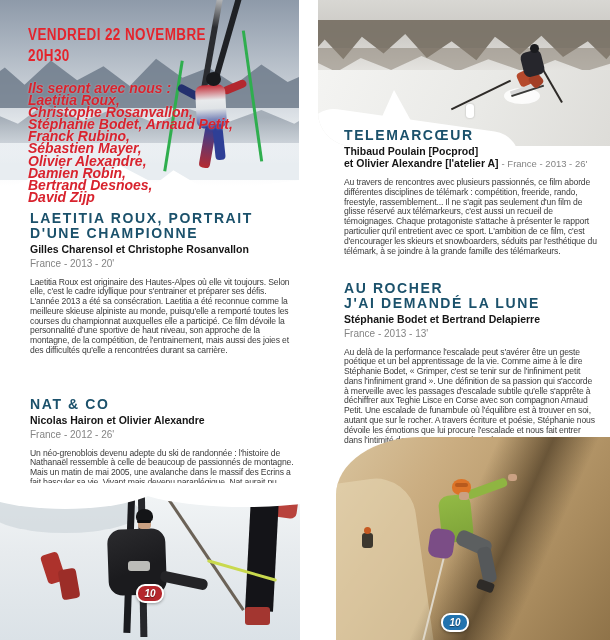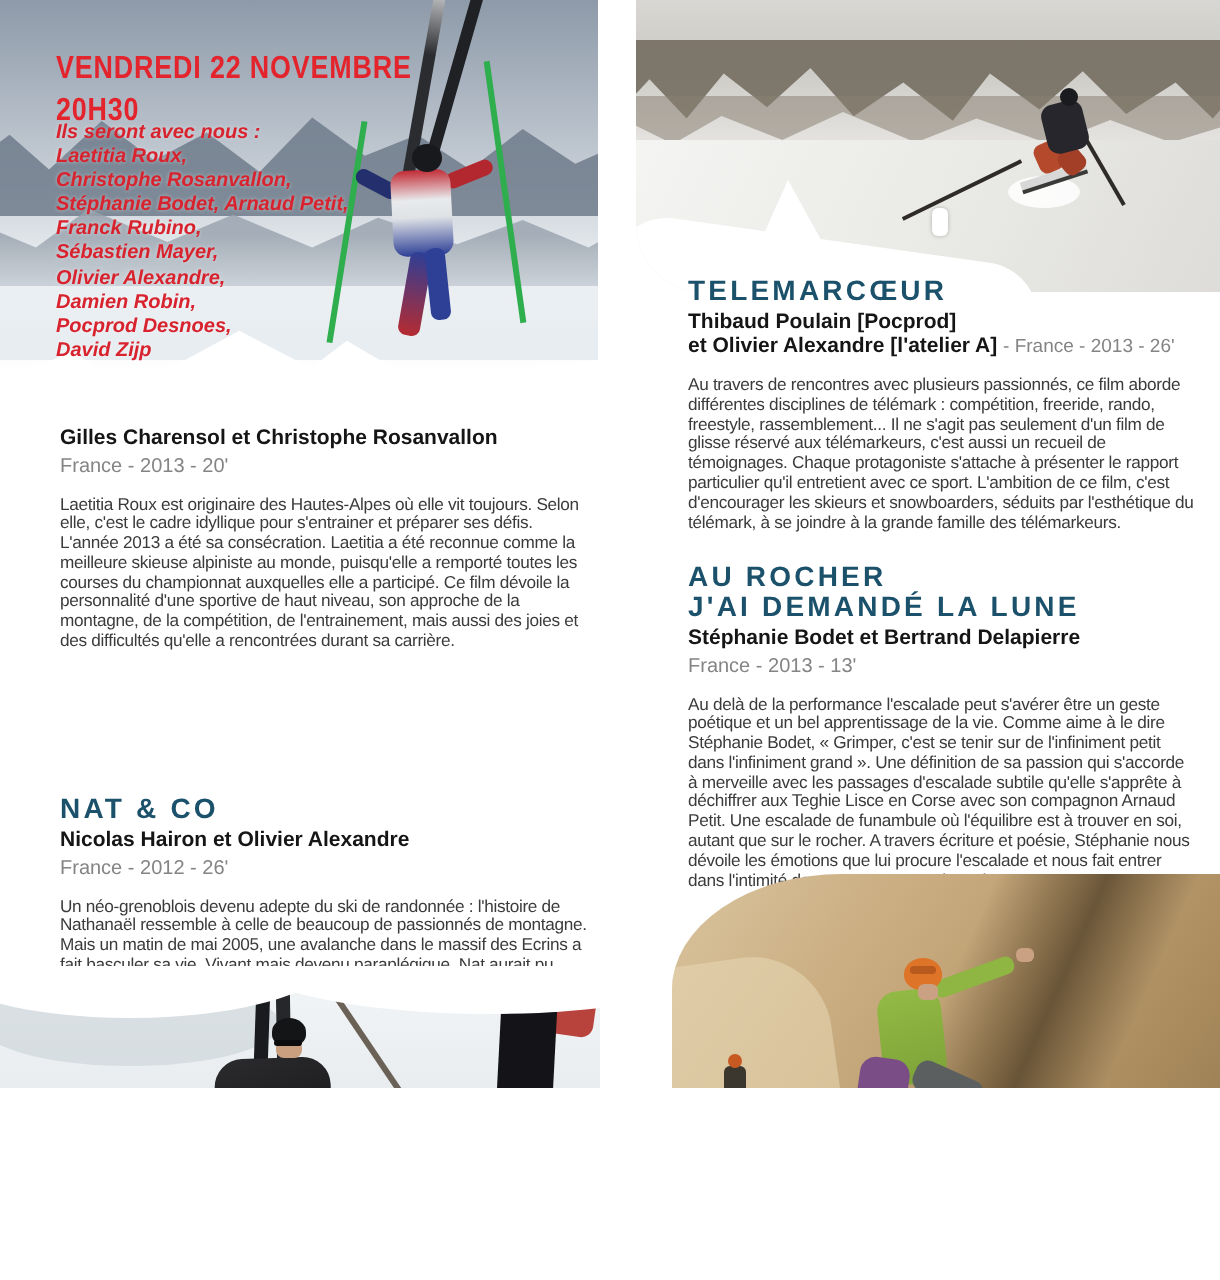--- a/index.html
+++ b/index.html
@@ -1,16 +1,16 @@
 <!DOCTYPE html>
 <html><head>
 <meta charset="utf-8">
 <style>
   html,body{margin:0;padding:0;background:#ffffff;}
-  #spread{position:relative;width:610px;height:544px;background:#ffffff;overflow:hidden;
+  #spread{position:relative;width:610px;height:640px;background:#ffffff;overflow:hidden;
           font-family:"Liberation Sans", sans-serif;}
   .photo{position:absolute;overflow:hidden;}
 
   
   #photo-tl{left:0;top:0;width:299px;height:207px;
     background:linear-gradient(180deg,#8e9aa9 0%,#a8b2be 20%,#c6cdd5 42%,#e9edf0 64%,#ffffff 90%);}
   .ridge{position:absolute;width:110%;left:-5%;}
   #tl-ridge1{top:50px;height:58px;background:#6f7b8b;opacity:.85;
     clip-path:polygon(0 55%,6% 30%,12% 60%,20% 18%,28% 52%,36% 28%,44% 62%,52% 15%,60% 48%,68% 30%,76% 60%,84% 25%,92% 55%,100% 35%,100% 100%,0 100%);}
   #tl-ridge2{top:88px;height:55px;background:#97a1ad;opacity:.8;
@@ -31,22 +31,22 @@
   .tl-arm-r{position:absolute;left:72px;top:83px;width:25px;height:8px;background:#b3282f;border-radius:4px;transform:rotate(-22deg);}
   .tl-leg1{position:absolute;left:52px;top:126px;width:11px;height:42px;border-radius:4px;transform:rotate(10deg);
     background:linear-gradient(180deg,#2e3f96,#b52b31);}
   .tl-leg2{position:absolute;left:64px;top:124px;width:10px;height:36px;border-radius:4px;background:#2e3f96;transform:rotate(-6deg);}
   .tl-pole-l{position:absolute;left:22px;top:60px;width:3px;height:112px;background:#2fae4e;transform:rotate(9deg);}
   .tl-pole-r{position:absolute;left:101px;top:30px;width:3px;height:132px;background:#2fae4e;transform:rotate(-8deg);}
 
   
   #date-block{position:absolute;left:28px;top:24px;color:#e4242c;font-weight:bold;
     font-size:16px;line-height:21px;letter-spacing:.5px;transform:scaleX(.84);transform-origin:left top;white-space:nowrap;}
-  #guest-block{position:absolute;left:28px;top:61px;color:#d8232e;font-weight:bold;font-style:italic;
-    font-size:10px;line-height:12.1px;text-shadow:0 0 2px rgba(255,255,255,.45);}
+  #guest-block{position:absolute;left:28px;top:82px;color:#d8232e;font-weight:bold;font-style:italic;
+    font-size:14px;line-height:12.1px;text-shadow:0 0 2px rgba(255,255,255,.45);}
 
   
   #photo-tr{left:318px;top:0;width:292px;height:146px;border-bottom-left-radius:34px;
     background:linear-gradient(180deg,#d8d7d3 0%,#cbc9c4 22%,#efeeeb 60%,#ededeb 100%);}
   #tr-rocks1{position:absolute;left:-3%;top:20px;width:106%;height:56px;background:#746d60;opacity:.9;
     clip-path:polygon(0 65%,5% 35%,11% 70%,17% 30%,24% 60%,31% 25%,38% 68%,46% 38%,54% 72%,60% 30%,68% 62%,75% 28%,82% 66%,90% 38%,96% 70%,100% 45%,100% 0,0 0);}
   #tr-rocks2{position:absolute;left:-2%;top:48px;width:104%;height:40px;background:#8b8274;opacity:.55;
     clip-path:polygon(0 30%,8% 60%,16% 25%,26% 55%,36% 20%,48% 58%,58% 28%,70% 60%,80% 30%,90% 58%,100% 35%,100% 0,0 0);}
   #tr-snowface{position:absolute;left:0;top:70px;width:100%;height:80px;
     background:linear-gradient(115deg,#f4f4f2 0%,#e9e9e6 55%,#dddcd8 100%);}
@@ -67,21 +67,21 @@
   
   .film{position:absolute;}
   .film-title{color:#1b516b;font-weight:bold;font-size:14px;line-height:15px;letter-spacing:1.6px;}
   .directors{color:#151515;font-weight:bold;font-size:10.5px;line-height:11.5px;margin-top:3px;}
   .meta{color:#848484;font-size:10px;line-height:11px;margin-top:2px;}
   .meta-inline{color:#848484;font-weight:normal;font-size:9.5px;}
   .synopsis{color:#3b3b3b;font-size:8.6px;line-height:9.8px;letter-spacing:-.15px;margin-top:9px;text-align:left;}
 
   #film-l1{left:30px;top:211px;width:264px;}
   #film-l2{left:30px;top:361px;width:264px;margin-top:36px;}
-  #film-r1{left:344px;top:138px;width:254px;}
+  #film-r1{left:344px;top:128px;width:254px;}
   #film-r2{left:344px;top:281px;width:254px;}
 
   
   #photo-bl{left:0;top:483px;width:300px;height:157px;
     background:linear-gradient(180deg,#f3f6f7 0%,#e7ebee 45%,#dbe2e7 100%);}
   .bl-wave1{position:absolute;left:-40px;top:-40px;width:210px;height:66px;background:#fff;border-radius:50%;}
   .bl-wave2{position:absolute;left:120px;top:-34px;width:250px;height:58px;background:#fff;border-radius:50%;}
   .bl-shadowarc{position:absolute;left:-10px;top:8px;width:150px;height:42px;background:#c6cfd6;border-radius:50%;opacity:.55;}
   .bl-ski1{position:absolute;left:126px;top:-2px;width:7px;height:152px;background:#1a1b1f;transform:rotate(2deg);}
   .bl-ski2{position:absolute;left:139px;top:-6px;width:7px;height:160px;background:#26272b;transform:rotate(-1deg);}
@@ -159,21 +159,21 @@
     </div>
     <div id="guest-block">
       <div>Ils seront avec nous :</div>
       <div>Laetitia Roux,</div>
       <div>Christophe Rosanvallon,</div>
       <div>Stéphanie Bodet, Arnaud Petit,</div>
       <div>Franck Rubino,</div>
       <div>Sébastien Mayer,</div>
       <div>Olivier Alexandre,</div>
       <div>Damien Robin,</div>
-      <div>Pocprod Desnoes,</div>
+      <div>Bertrand Desnoes,</div>
       <div>David Zijp</div>
     </div>
   </div>
 
   <div id="photo-tr" class="photo">
     <div id="tr-rocks1"></div>
     <div id="tr-rocks2"></div>
     <div id="tr-snowface"></div>
     <div id="tr-skier">
       <div class="tr-spray"></div>
@@ -184,20 +184,24 @@
       <div class="tr-pants2"></div>
       <div class="tr-jacket"></div>
       <div class="tr-helmet"></div>
     </div>
     <div id="tr-distant"></div>
     <div id="tr-peak"></div>
     <div id="tr-cut"></div>
   </div>
 
   <div id="film-l1" class="film">
+    <div class="film-title">
+      <div>LAETITIA ROUX, PORTRAIT</div>
+      <div>D'UNE CHAMPIONNE</div>
+    </div>
     <div class="directors">Gilles Charensol et Christophe Rosanvallon</div>
     <div class="meta">France - 2013 - 20'</div>
     <div class="synopsis">Laetitia Roux est originaire des Hautes-Alpes où elle vit toujours. Selon elle, c'est le cadre idyllique pour s'entrainer et préparer ses défis. L'année 2013 a été sa consécration. Laetitia a été reconnue comme la meilleure skieuse alpiniste au monde, puisqu'elle a remporté toutes les courses du championnat auxquelles elle a participé. Ce film dévoile la personnalité d'une sportive de haut niveau, son approche de la montagne, de la compétition, de l'entrainement, mais aussi des joies et des difficultés qu'elle a rencontrées durant sa carrière.</div>
   </div>
 
   <div id="film-l2" class="film">
     <div class="film-title">
       <div>NAT &amp; CO</div>
     </div>
     <div class="directors">Nicolas Hairon et Olivier Alexandre</div>

